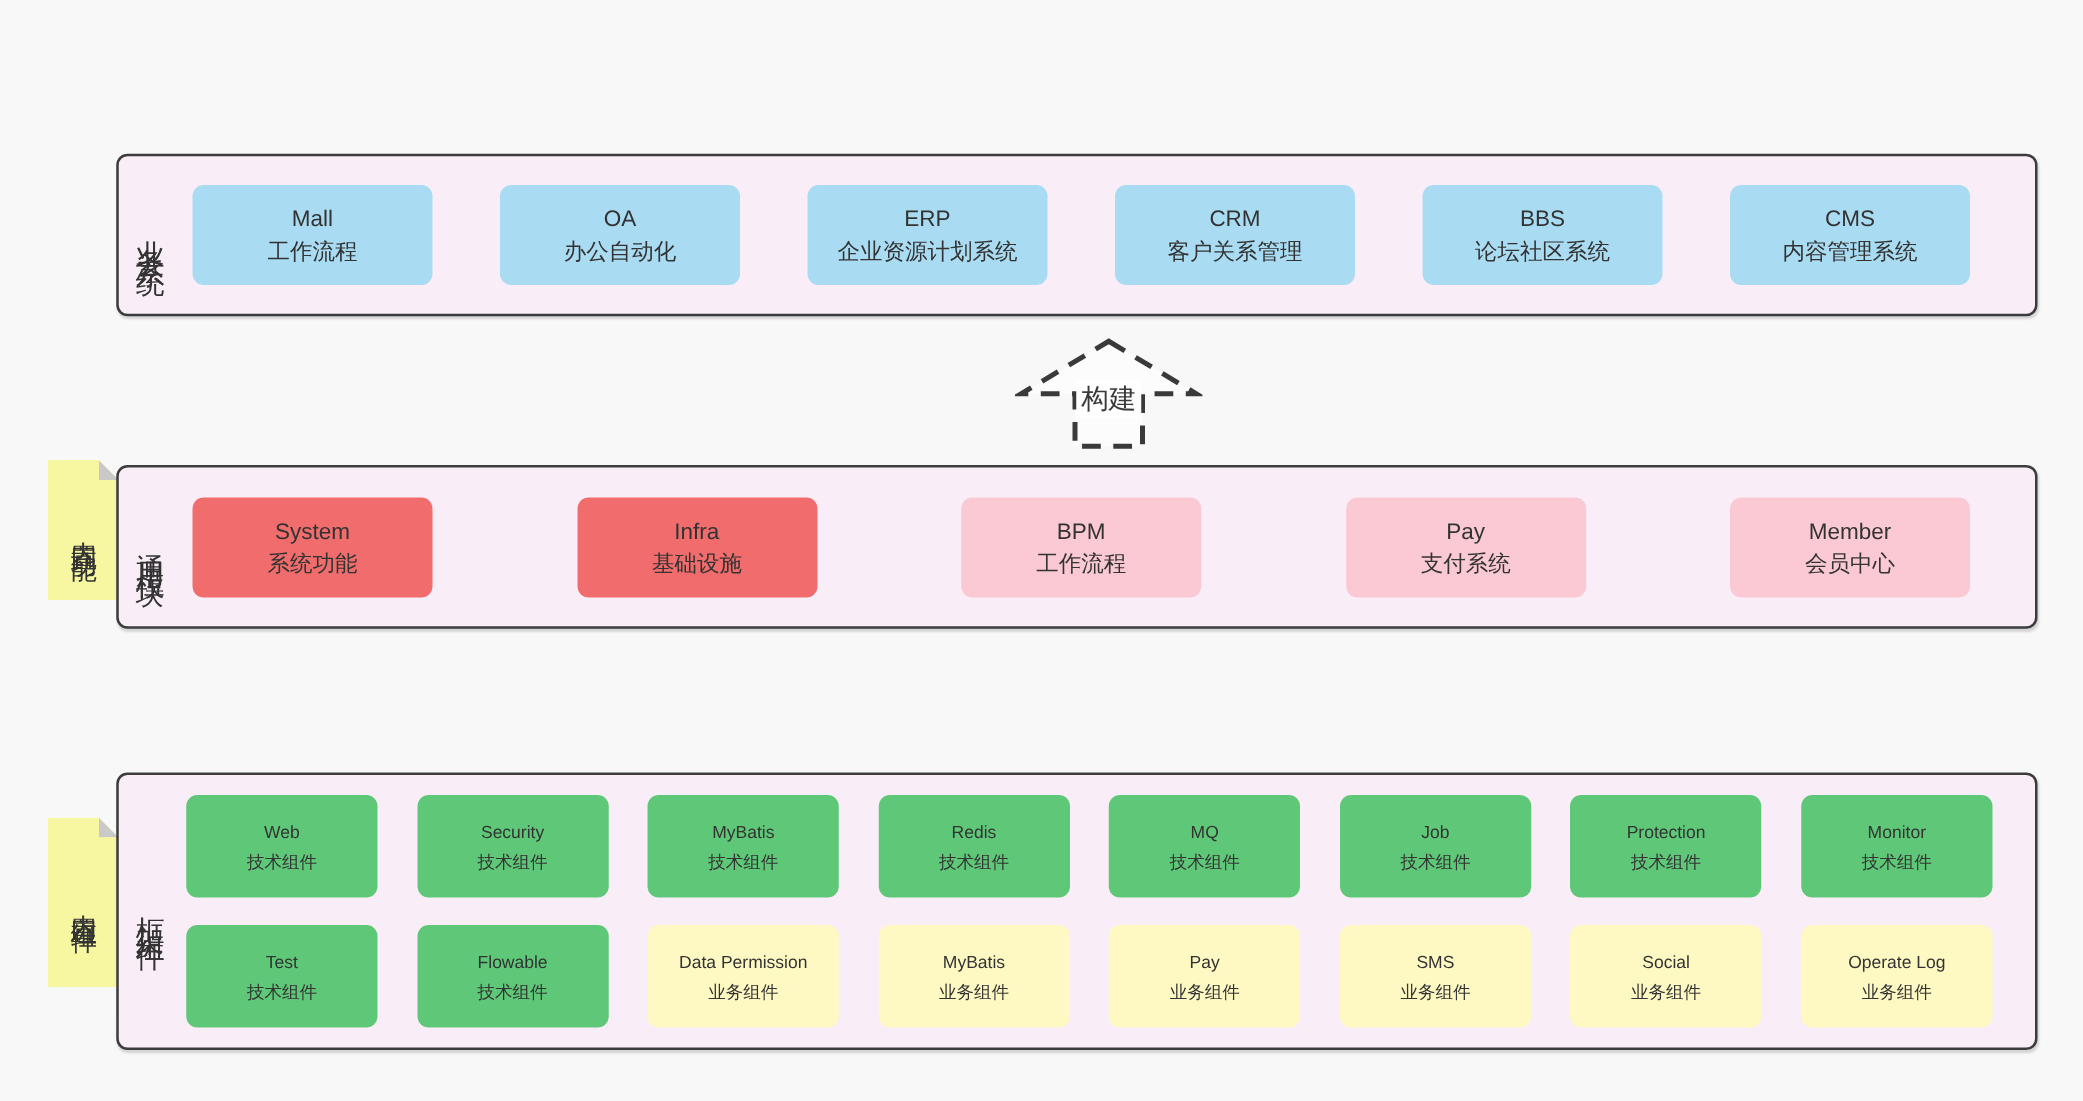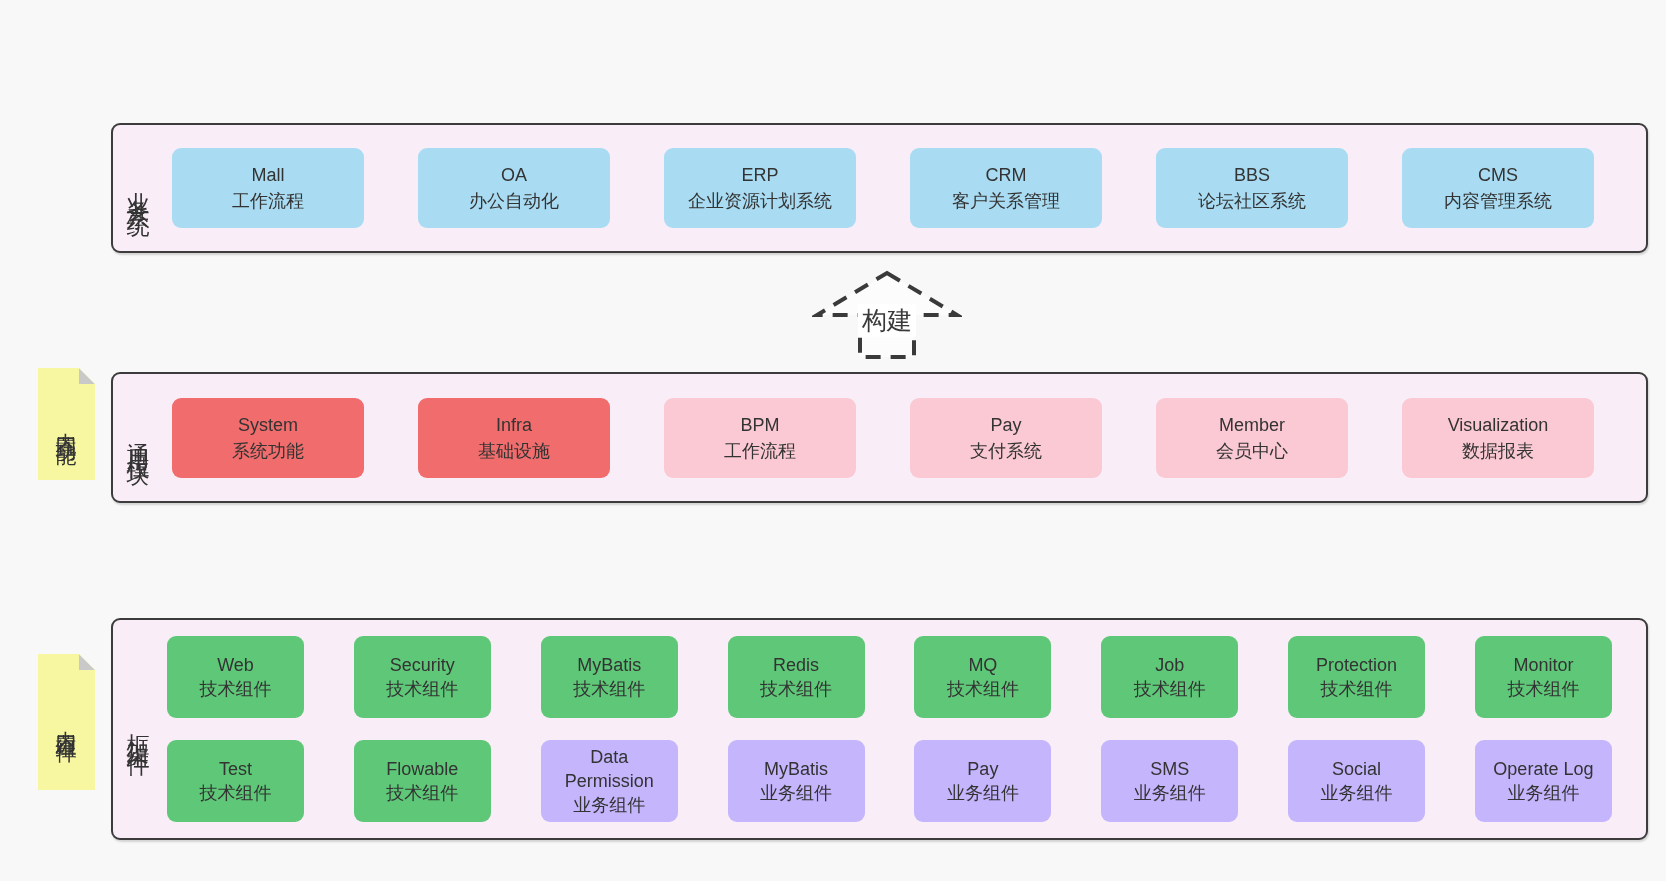--- a/index.html
+++ b/index.html
@@ -4,47 +4,46 @@
 <style>
   html,body{margin:0;padding:0;background:#f8f8f8;}
   .canvas{
     position:relative;width:1666px;height:881px;background:#f8f8f8;overflow:hidden;
     font-family:"Liberation Sans","DejaVu Sans",sans-serif;color:#333;
   }
   .layer{
     position:absolute;left:93px;width:1537px;box-sizing:border-box;
     background:#f9eef7;border:2.5px solid #3c3c3c;border-radius:9px;
     box-shadow:1px 2px 2px rgba(0,0,0,0.15);
-    margin-left:18px;
   }
   .layer-0{top:123px;height:130px;}
   .layer-1{top:372px;height:131px;padding-left:29px;}
   .layer-2{top:618px;height:222px;}
   .vlabel{
     position:absolute;left:11px;top:50%;transform:translateY(-50%);
     writing-mode:vertical-rl;text-orientation:upright;
     font-size:23px;letter-spacing:7px;color:#333;line-height:1.2;
   }
   .rows{
     position:absolute;inset:0;display:flex;flex-direction:column;
     justify-content:center;gap:22px;padding:0 52px 0 59px;
   }
   .layer-2 .rows{padding:0 34px 0 54px;}
   .row{display:flex;justify-content:space-between;}
   .box{
     width:192px;height:80px;border-radius:9px;box-sizing:border-box;
     display:flex;flex-direction:column;align-items:center;justify-content:center;
     text-align:center;line-height:26px;font-size:18px;color:#333;padding:2px 4px;
   }
-  .layer-2 .box{width:137px;height:82px;line-height:24px;font-size:18px;}
+  .layer-2 .box{width:153px;height:82px;line-height:24px;font-size:14px;}
   .v-blue{background:#a9dcf2;}
   .v-red{background:#f16c6c;}
   .v-pink{background:#fbc9d3;text-align:right;}
   .v-green{background:#5ec878;}
-  .v-lightgreen{background:#c4b5fd;}
+  .v-lightgreen{background:#fef9c3;}
   .note{
     position:absolute;left:38px;width:57px;background:#f7f7a1;
     clip-path:polygon(0 0, calc(100% - 16px) 0, 100% 16px, 100% 100%, 0 100%);
   }
   .note-1{top:368px;height:112px;}
   .note-2{top:654px;height:136px;}
   .note .fold{
     position:absolute;top:0;right:0;width:16px;height:16px;background:#c9c9c9;
     clip-path:polygon(0 0, 100% 100%, 0 100%);
   }
@@ -52,21 +51,21 @@
     position:absolute;left:50%;top:50%;transform:translate(-50%,-50%);
     writing-mode:vertical-rl;text-orientation:upright;
     font-size:21px;letter-spacing:4px;color:#333;line-height:1;
   }
   .arrow{position:absolute;left:812px;width:150px;height:92px;}
   .arrow-1{top:268px;}
   .arrow-2{top:514px;}
   .arrow svg{display:block;width:150px;height:92px;}
   .arrow-label{
     position:absolute;left:50%;top:36px;transform:translateX(-50%);
-    background:#ffffff;padding:0 4px;font-size:25px;color:#3a3a3a;white-space:nowrap;
+    background:#ffffff;padding:0 4px;font-size:22px;color:#3a3a3a;white-space:nowrap;
   }
 </style>
 </head>
 <body>
 
 <div class="canvas">
 
   <div class="note note-1">
     <div class="fold"></div>
     <div class="ntext">内置功能</div>
@@ -125,24 +124,20 @@
             <div class="box-desc">工作流程</div>
           </div>
           <div class="box v-pink">
             <div class="box-name">Pay</div>
             <div class="box-desc">支付系统</div>
           </div>
           <div class="box v-pink">
             <div class="box-name">Member</div>
             <div class="box-desc">会员中心</div>
           </div>
-          <div class="box v-pink">
-            <div class="box-name">Visualization</div>
-            <div class="box-desc">数据报表</div>
-          </div>
         </div>
       </div>
   </section>
 
   <section class="layer layer-2">
     <div class="vlabel">框架组件</div>
     <div class="rows">
         <div class="row">
           <div class="box v-green">
             <div class="box-name">Web</div>

